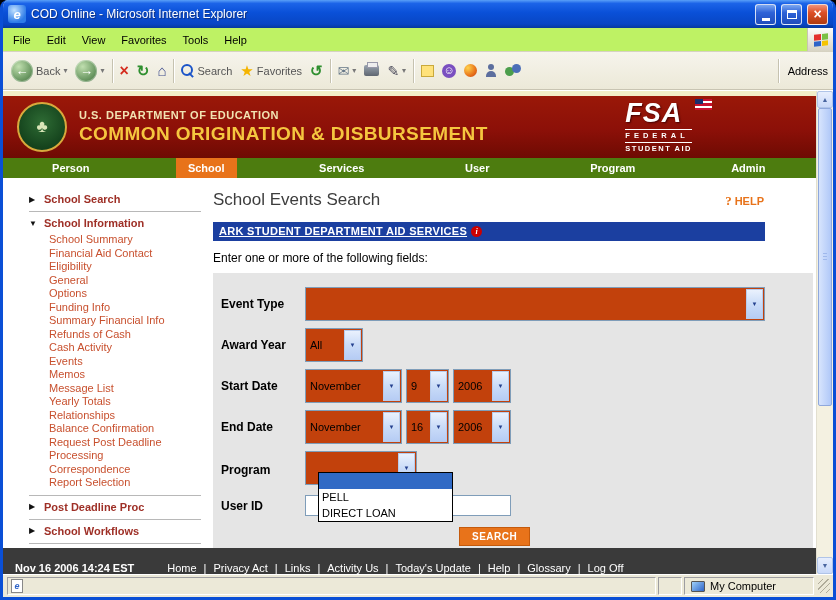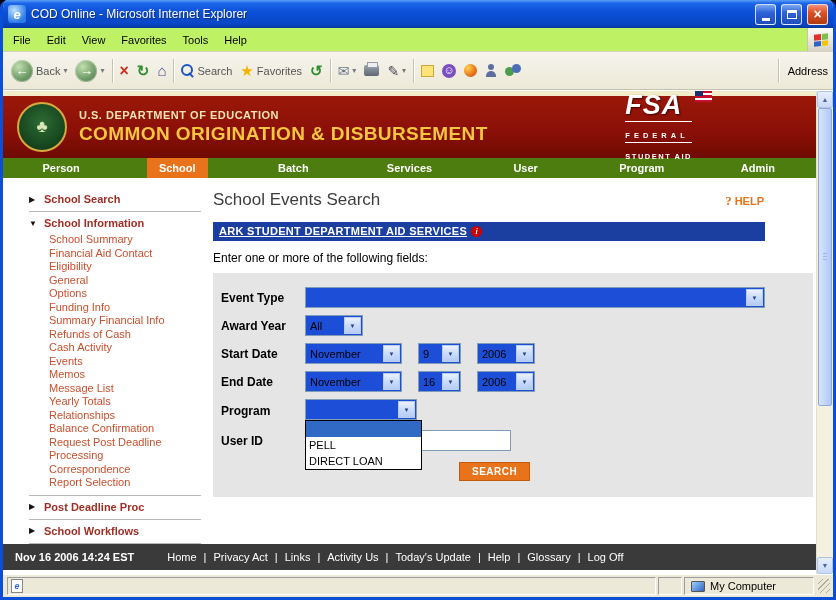--- a/index.html
+++ b/index.html
@@ -74,21 +74,21 @@
     background:radial-gradient(circle at 50% 40%,#2E6B34,#14421C 72%);
     display:flex;align-items:center;justify-content:center;color:#D9E6B8;font-size:17px}
   .banner-text{margin-left:12px}
   .agency{font-size:11px;font-weight:bold;color:#F2E3B2;letter-spacing:.5px}
   .apptitle{font-size:19px;font-weight:bold;color:#F5C63F;letter-spacing:.4px;margin-top:2px}
   .fsa{margin-left:auto;margin-right:100px;color:#fff;position:relative;padding-right:10px}
   .fsa-word{font-size:27px;font-weight:bold;font-style:italic;letter-spacing:1px;line-height:.95;text-shadow:1px 1px 2px #400;display:block}
   .fsa-flag{position:absolute;top:-2px;right:-10px;width:17px;height:11px;
     background:linear-gradient(180deg,#C8102E 0%,#C8102E 20%,#fff 20%,#fff 40%,#C8102E 40%,#C8102E 60%,#fff 60%,#fff 80%,#C8102E 80%)}
   .fsa-flag::before{content:"";position:absolute;left:0;top:0;width:8px;height:5px;background:#1B2E6E}
-  .fsa-sub{font-size:7.5px;font-weight:bold;border-top:1px solid #fff;margin-top:2px;padding-top:9px;white-space:nowrap}
+  .fsa-sub{font-size:7.5px;font-weight:bold;border-top:1px solid #fff;margin-top:2px;padding-top:1px;white-space:nowrap}
   .sp4{letter-spacing:4px}.sp1{letter-spacing:1.5px}
   .navbar{height:20px;flex:0 0 20px;background:#4d7c0f;display:flex}
   .nav-cell{flex:1;display:flex;justify-content:center}
   .nav-label{color:#fff;font-size:11px;font-weight:bold;display:flex;align-items:center;padding:0 12px;height:100%;white-space:nowrap}
   .nav-label.active{background:#E8731A}
   
   .content{display:flex;min-height:366px;background:#fff}
   .sidebar{width:204px;flex:0 0 204px;padding-top:10px}
   .side-section{margin:0 6px 0 26px;border-bottom:1px solid #B8B8B8;padding:5px 0 6px}
   .side-heading{display:flex;align-items:center;gap:6px}
@@ -103,36 +103,36 @@
   .help-q{font-size:13px;font-weight:bold;color:#E8731A;font-family:"Liberation Serif",serif}
   .school-bar{margin-top:12px;width:552px;background:#1B3FA0;color:#fff;font-size:11px;font-weight:bold;
     padding:3px 6px 4px;display:flex;align-items:center;gap:4px}
   .school-link{text-decoration:underline;letter-spacing:.3px}
   .info-badge{width:11px;height:11px;flex:0 0 11px;border-radius:50%;background:#CC0000;color:#fff;font-size:8px;
     font-style:italic;font-weight:bold;display:flex;align-items:center;justify-content:center;font-family:"Liberation Serif",serif}
   .instruction{margin:10px 0 8px;font-size:12px;color:#000}
   .form-panel{background:#E5E5E5;margin-right:3px;padding:14px 0 16px 8px}
   .frow{display:flex;align-items:center;margin-bottom:7px}
   .flabel{width:84px;flex:0 0 84px;font-size:12px;font-weight:bold;color:#000}
-  .xps{display:inline-flex;align-items:stretch;background:#1d4ed8;border:1px solid #7F9DB9;height:21px;font-size:11px}
+  .xps{display:inline-flex;align-items:stretch;background:#c2410c;border:1px solid #7F9DB9;height:34px;font-size:11px}
   .xps-val{flex:1;display:flex;align-items:center;padding-left:4px;overflow:hidden;white-space:nowrap;color:#000}
   .xps-dd{width:17px;flex:0 0 17px;margin:1px;background:linear-gradient(180deg,#EAF1FD,#CADCF8 50%,#B6CCF4);
     border:1px solid #B8CCEC;display:flex;align-items:center;justify-content:center;font-size:6px;color:#24408E}
   .w-event{width:460px}.w-year{width:58px}.w-month{width:97px}.w-day{width:43px}.w-yr{width:58px}.w-prog{width:112px}
-  .gap{margin-right:16px}
+  .gap{margin-right:4px}
   .prog-wrap{position:relative;display:inline-block}
-  .droplist{position:absolute;left:0;top:21px;width:117px;background:#fff;border:1px solid #000;z-index:10}
+  .droplist{position:absolute;left:13px;top:21px;width:135px;background:#fff;border:1px solid #000;z-index:10}
   .opt{height:16px;font-size:11px;display:flex;align-items:center;padding-left:3px;color:#000;white-space:nowrap}
   .opt.sel{background:#316AC5;color:#fff}
   .text-input{width:206px;height:21px;border:1px solid #7F9DB9;background:#fff;font-size:11px;padding-left:4px;font-family:inherit}
   .search-row{margin-top:10px;padding-left:238px}
   .search-btn{background:#E8731A;color:#fff;border:1px solid #C45A0C;font-weight:bold;font-size:10px;
     letter-spacing:.5px;padding:3px 12px;font-family:inherit}
   
-  .footerbar{height:26px;flex:0 0 26px;background:#3A3A3A;display:flex;align-items:center;color:#fff;font-size:11px}
+  .footerbar{height:26px;flex:0 0 26px;background:#3A3A3A;display:flex;align-items:flex-end;color:#fff;font-size:11px}
   .f-time{font-weight:bold;padding:0 12px;white-space:nowrap}
   .f-links{margin-left:14px;display:flex;align-items:center}
   .flink{padding:0 7px;white-space:nowrap}
   .fsep{color:#fff}
   
   .scrollbar{width:17px;flex:0 0 17px;background:#F4F1E1;display:flex;flex-direction:column;border-left:1px solid #E2DFD0}
   .sbtn{height:17px;flex:0 0 17px;background:linear-gradient(180deg,#E7EEFD,#C9D9F9);border:1px solid #B0C4E8;
     border-radius:2px;display:flex;align-items:center;justify-content:center;font-size:7px;color:#4A66A0}
   .strack{flex:1;position:relative}
   .sthumb{position:absolute;top:0;left:1px;right:1px;height:298px;border:1px solid #8FA8DC;border-radius:2px;
@@ -274,23 +274,20 @@
           <div class="fsa-sub sp1">STUDENT AID</div>
         </div>
       </div>
 
       <div class="navbar">
           <div class="nav-cell">
             <span class="nav-label">Person</span>
           </div>
           <div class="nav-cell">
             <span class="nav-label active">School</span>
-          </div>
-          <div class="nav-cell">
-            <span class="nav-label">Batch</span>
           </div>
           <div class="nav-cell">
             <span class="nav-label">Services</span>
           </div>
           <div class="nav-cell">
             <span class="nav-label">User</span>
           </div>
           <div class="nav-cell">
             <span class="nav-label">Program</span>
           </div>

